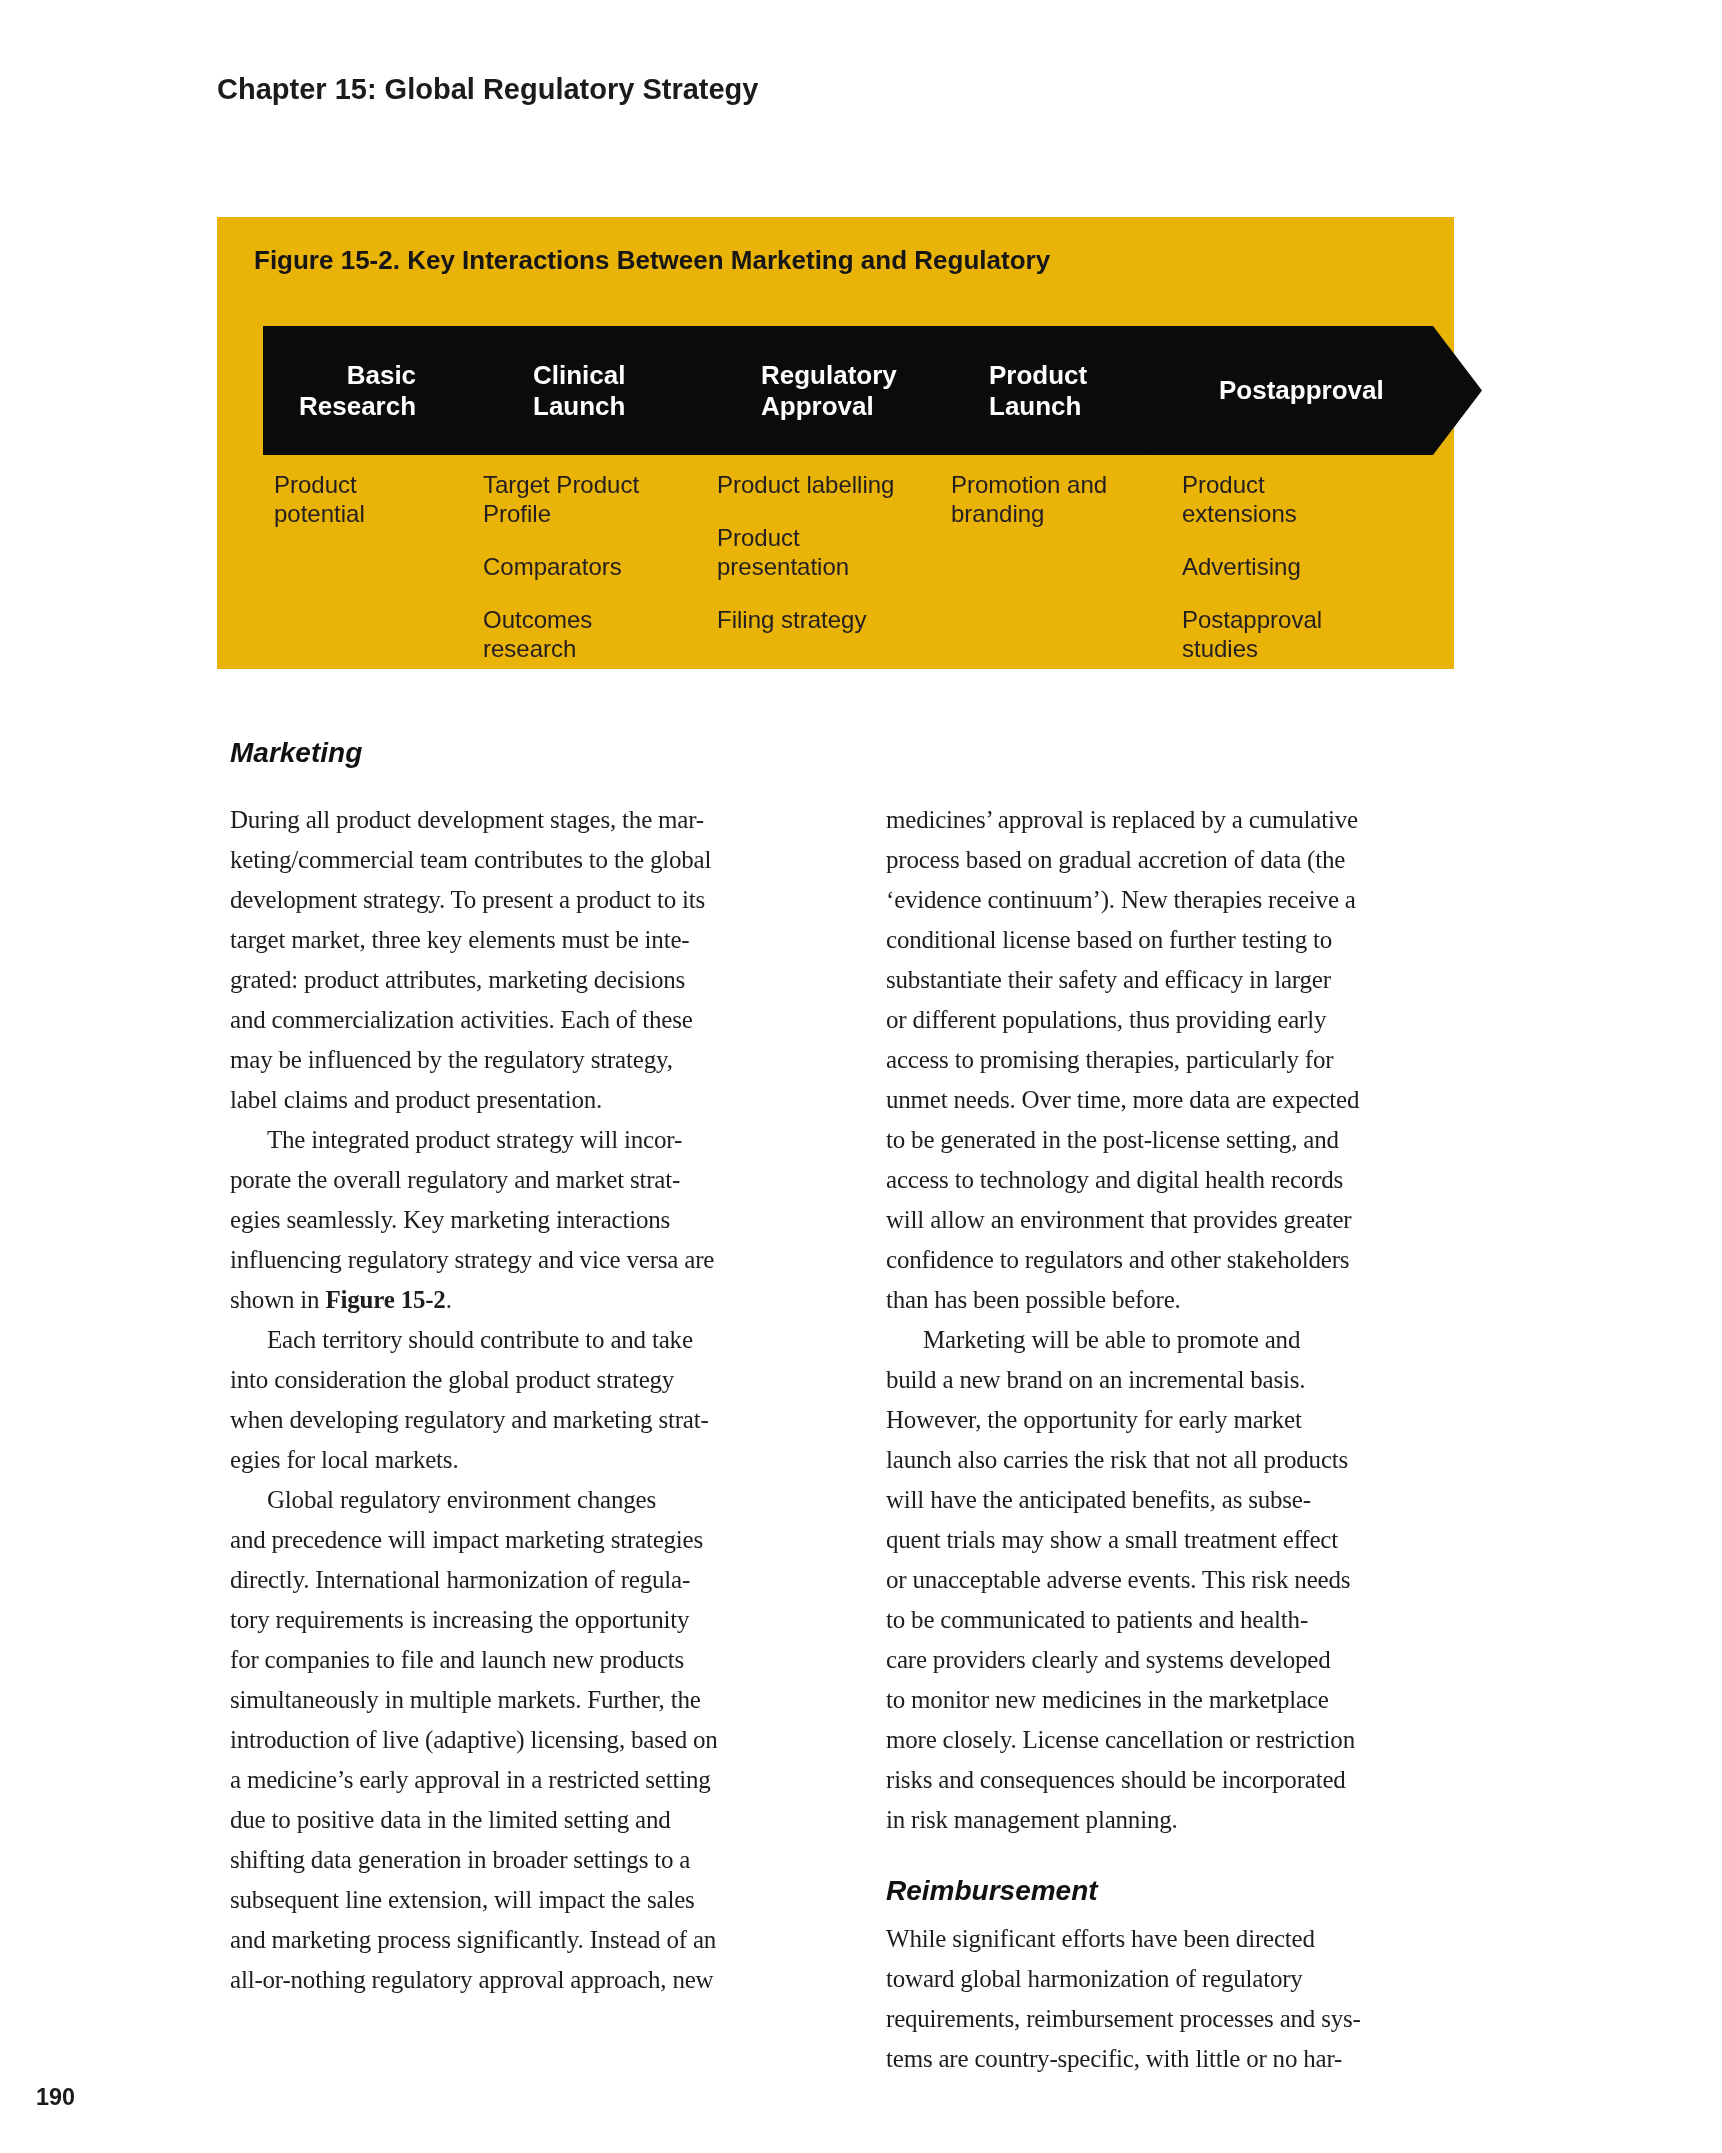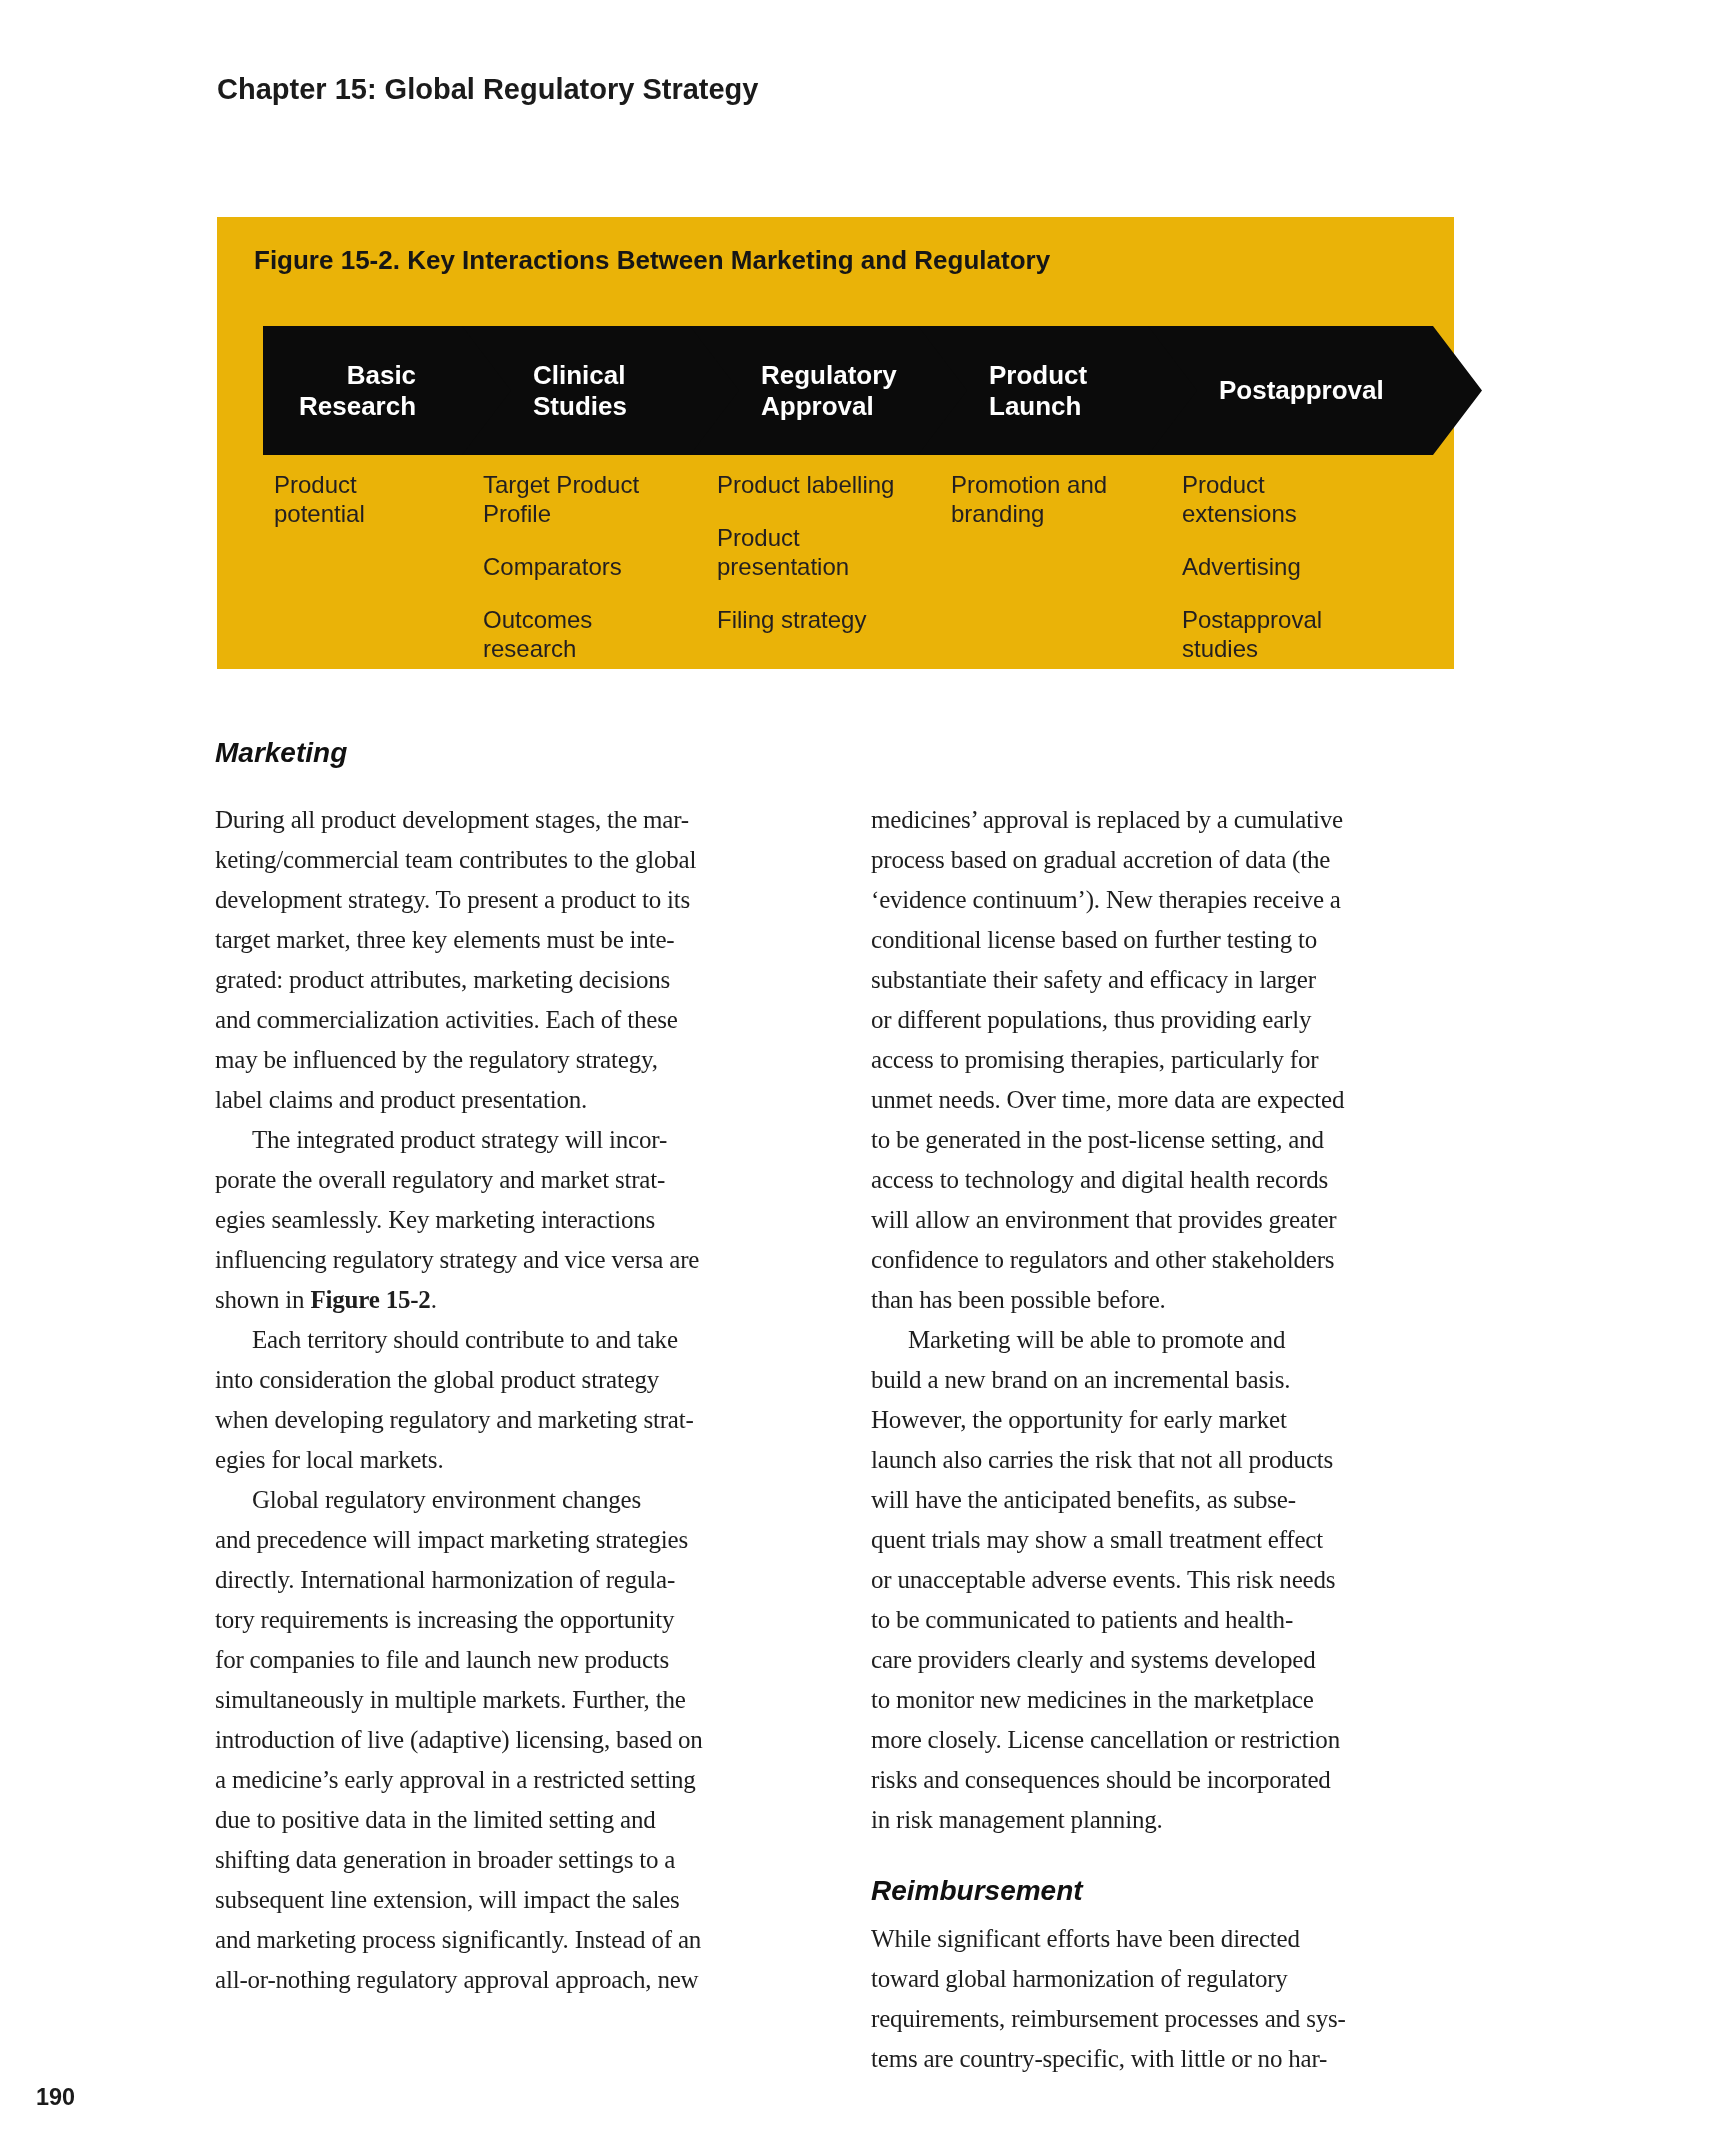--- a/index.html
+++ b/index.html
@@ -21,21 +21,21 @@
   .a-first{clip-path:polygon(0% 0%, calc(100% - 49px) 0%, 100% 50%, calc(100% - 49px) 100%, 0% 100%);text-align:right;}
   .a-mid{clip-path:polygon(0% 0%, calc(100% - 49px) 0%, 100% 50%, calc(100% - 49px) 100%, 0% 100%, 49px 50%);}
   .arrow.pad-sm{padding-left:36px;}
   .arrow.pad-lg{padding-left:71px;}
 
   .stage-list{position:absolute;top:253px;font-family:"Liberation Sans", sans-serif;
     font-size:24px;line-height:29px;color:#231f20;}
   .stage-item{margin-bottom:24px;}
 
   
-  .columns{position:absolute;left:215px;top:736px;width:1254px;display:flex;gap:58px;}
+  .columns{position:absolute;left:230px;top:736px;width:1254px;display:flex;gap:58px;}
   .col{width:602px;}
   .col-right{padding-top:64px;}
   .section-heading{font-family:"Liberation Sans", sans-serif;font-weight:700;font-style:italic;
     font-size:28px;line-height:34px;color:#111111;margin:0 0 30px 0;}
   .section-heading.mid{margin-top:34px;margin-bottom:11px;}
   .body-par{margin:0;font-size:25px;line-height:40px;letter-spacing:-0.2px;
     white-space:pre-line;color:#1e1e1e;}
   .body-par.indent{text-indent:37px;}
   .figref{font-weight:700;}
 
@@ -52,21 +52,21 @@
   <div class="figure-panel">
     <div class="figure-title">Figure 15-2. Key Interactions Between Marketing and Regulatory</div>
 
     <div class="arrow-row">
       <div class="arrow a-first pad-sm" style="left:46px;width:243px;">
         <span class="arrow-label">Basic
 Research</span>
       </div>
       <div class="arrow a-mid pad-lg" style="left:245px;width:253px;">
         <span class="arrow-label">Clinical
-Studies</span>
+Launch</span>
       </div>
       <div class="arrow a-mid pad-lg" style="left:473px;width:251px;">
         <span class="arrow-label">Regulatory
 Approval</span>
       </div>
       <div class="arrow a-mid pad-lg" style="left:701px;width:262px;">
         <span class="arrow-label">Product
 Launch</span>
       </div>
       <div class="arrow a-mid pad-lg" style="left:931px;width:263px;">

